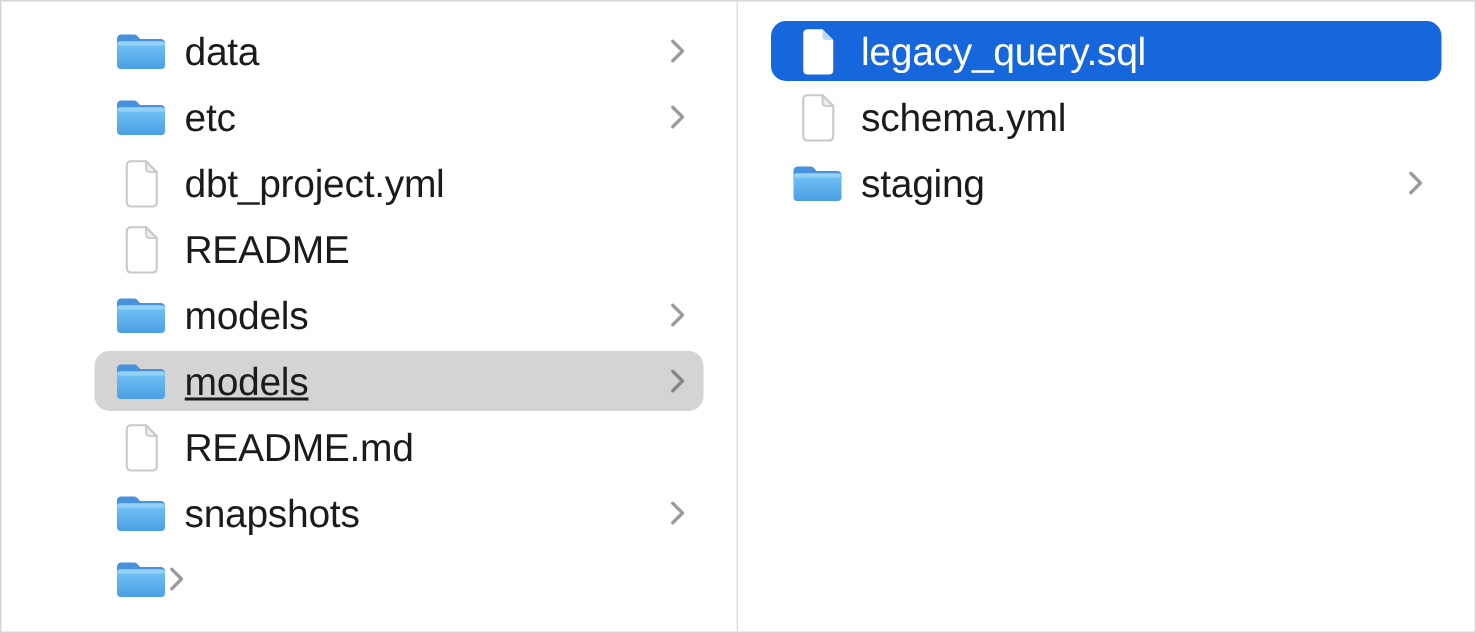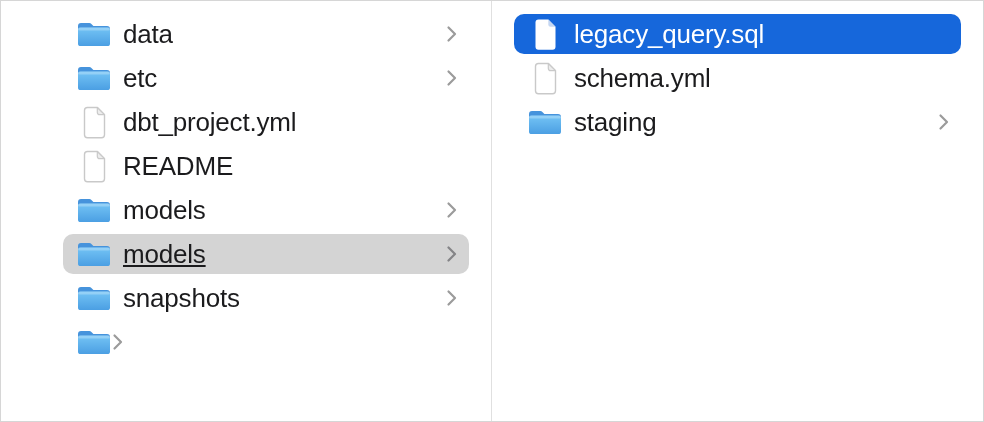--- a/index.html
+++ b/index.html
@@ -176,20 +176,31 @@
           <span class="chevron">
             <svg width="11" height="18" viewBox="0 0 11 18">
     <path d="M2.5 2.5 l6.5 6.5 L2.5 15.5" fill="none" stroke="currentColor" stroke-width="2.2" stroke-linecap="round" stroke-linejoin="round"></path>
   </svg>
           </span>
         </div>
       </div>
       <div class="row">
         <div class="row-inner">
           <span class="icon-box">
+            <svg width="27" height="33" viewBox="0 0 27 33">
+    <path d="M3.5 4.5 q0-3 3-3 h9.8 l7.2 7.2 v20 q0 3-3 3 h-14 q-3 0-3-3 z" fill="#ffffff" stroke="#c9c9c9" stroke-width="1.4"></path>
+    <path d="M16.3 1.5 l7.2 7.2 h-4.7 q-2.5 0-2.5-2.5 z" fill="#ededed" stroke="#c9c9c9" stroke-width="1.2" stroke-linejoin="round"></path>
+  </svg>
+          </span>
+          <span class="label">README.md</span>
+        </div>
+      </div>
+      <div class="row">
+        <div class="row-inner">
+          <span class="icon-box">
             <svg width="34" height="28" viewBox="0 0 34 28">
     <defs>
                 <linearGradient id="fg5" x1="0" y1="0" x2="0" y2="1">
       <stop offset="0" stop-color="#74c4f5"></stop>
       <stop offset="1" stop-color="#4b9fe3"></stop>
     </linearGradient>
               </defs>
     <path d="M1 6 q0-3 3-3 h8.3 q1.3 0 2.1 .9 l2 2.1 h13.6 q3 0 3 3 v2 H1 z" fill="#4693dc"></path>
     <rect x="1" y="7.5" width="32" height="18.5" rx="2.6" fill="url(#fg5)"></rect>
     <rect x="1" y="7.5" width="32" height="3" rx="1.5" fill="#ffffff" opacity="0.25"></rect>

